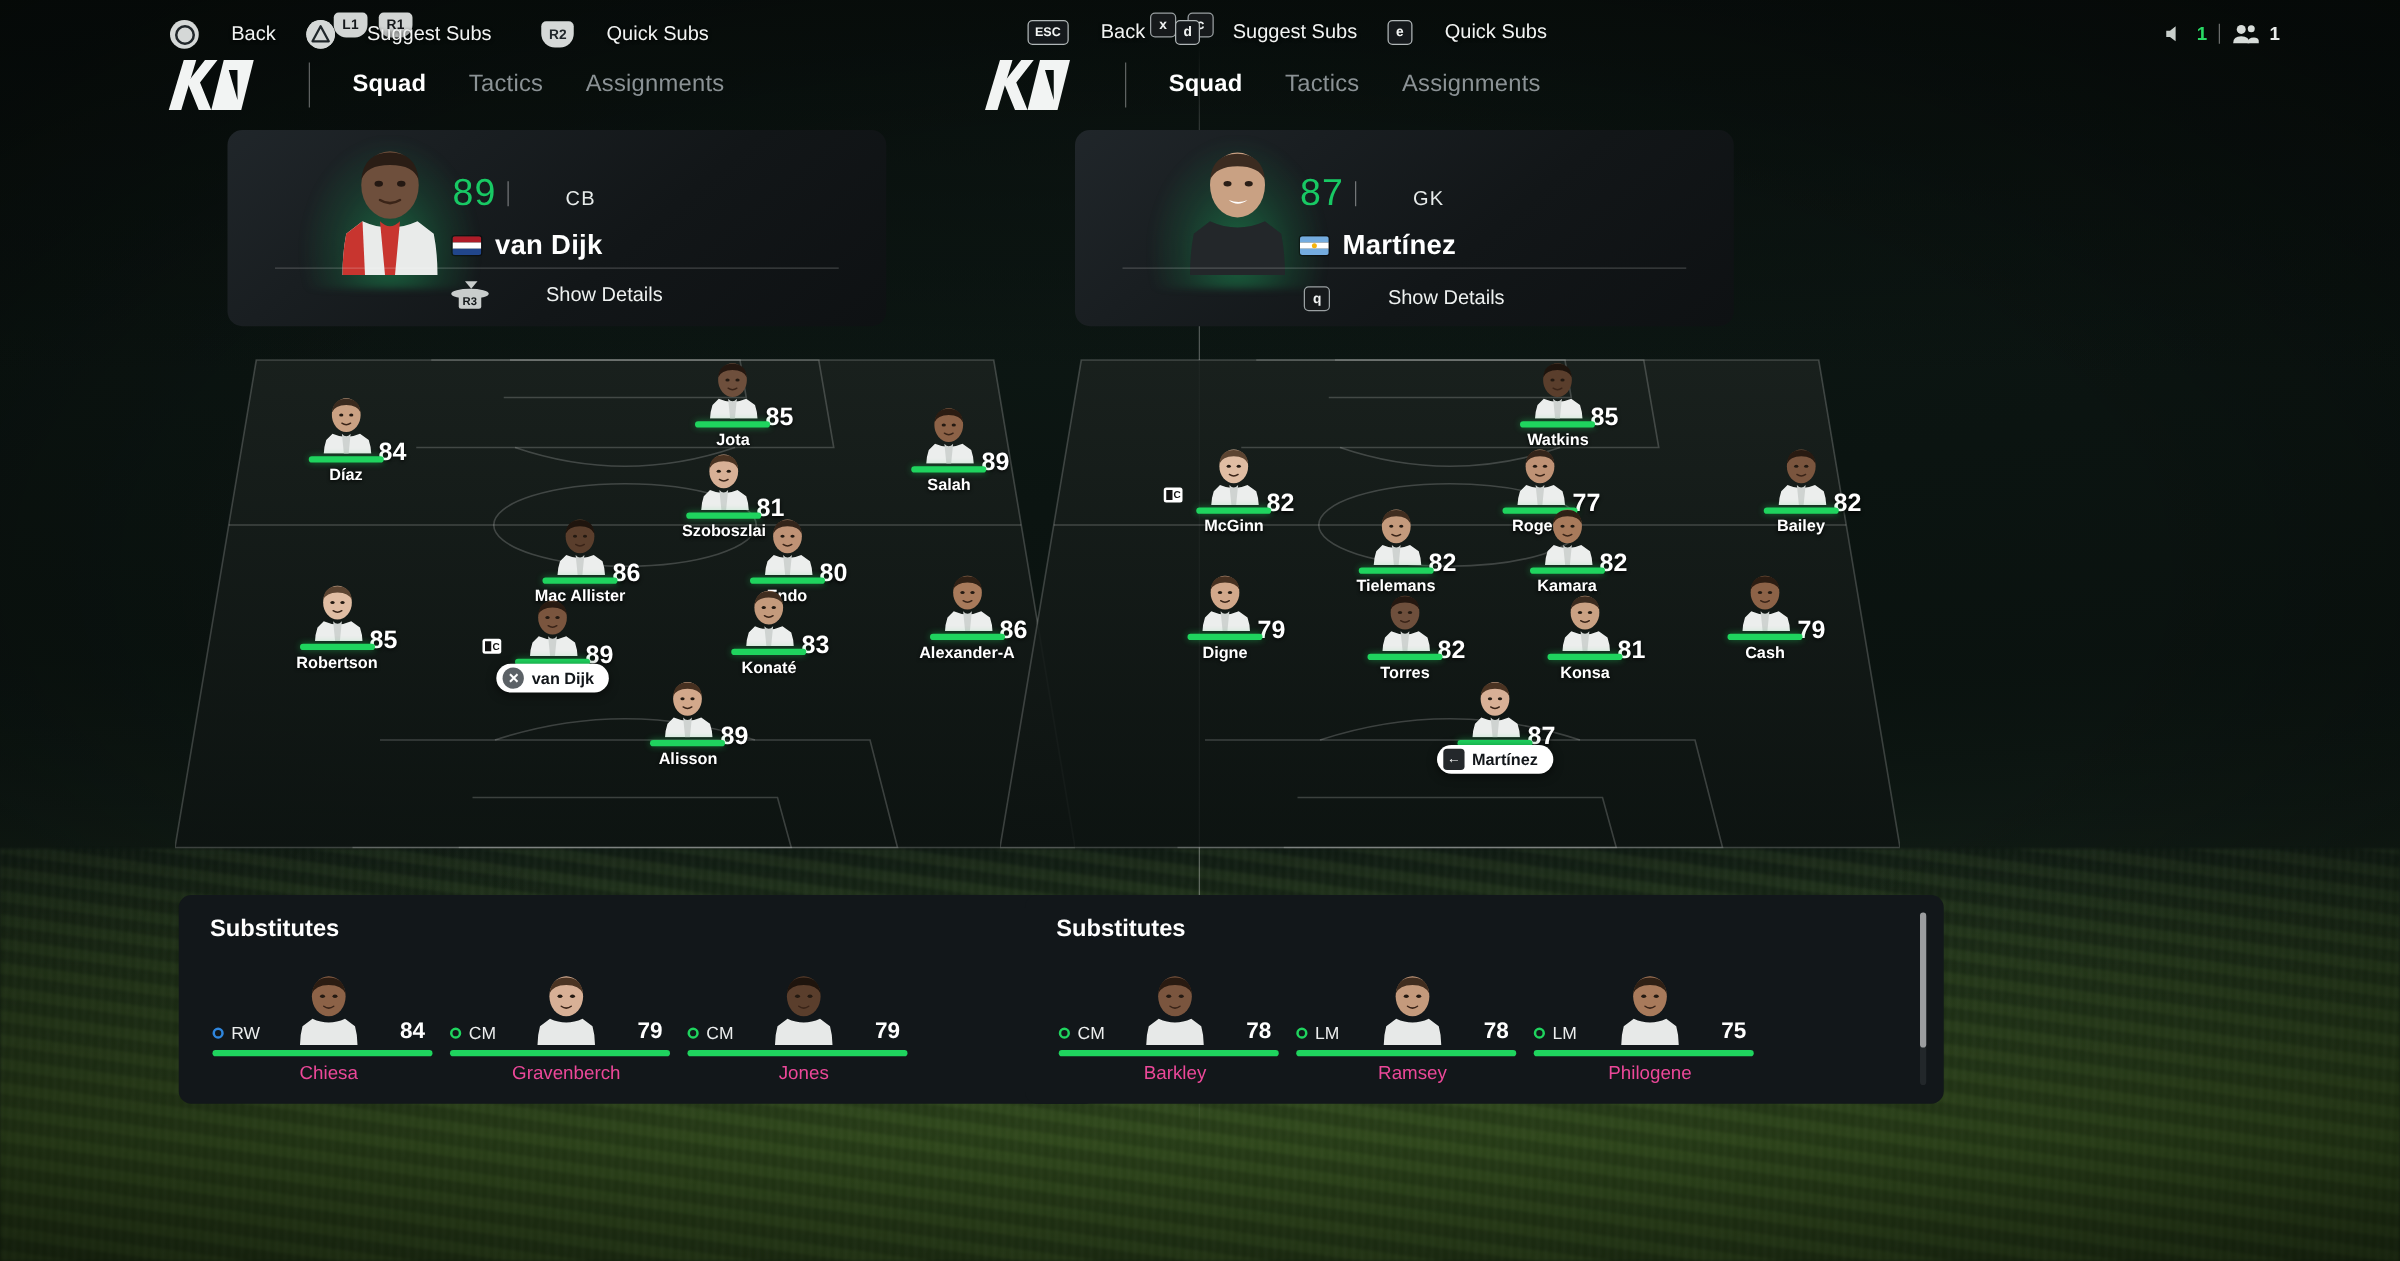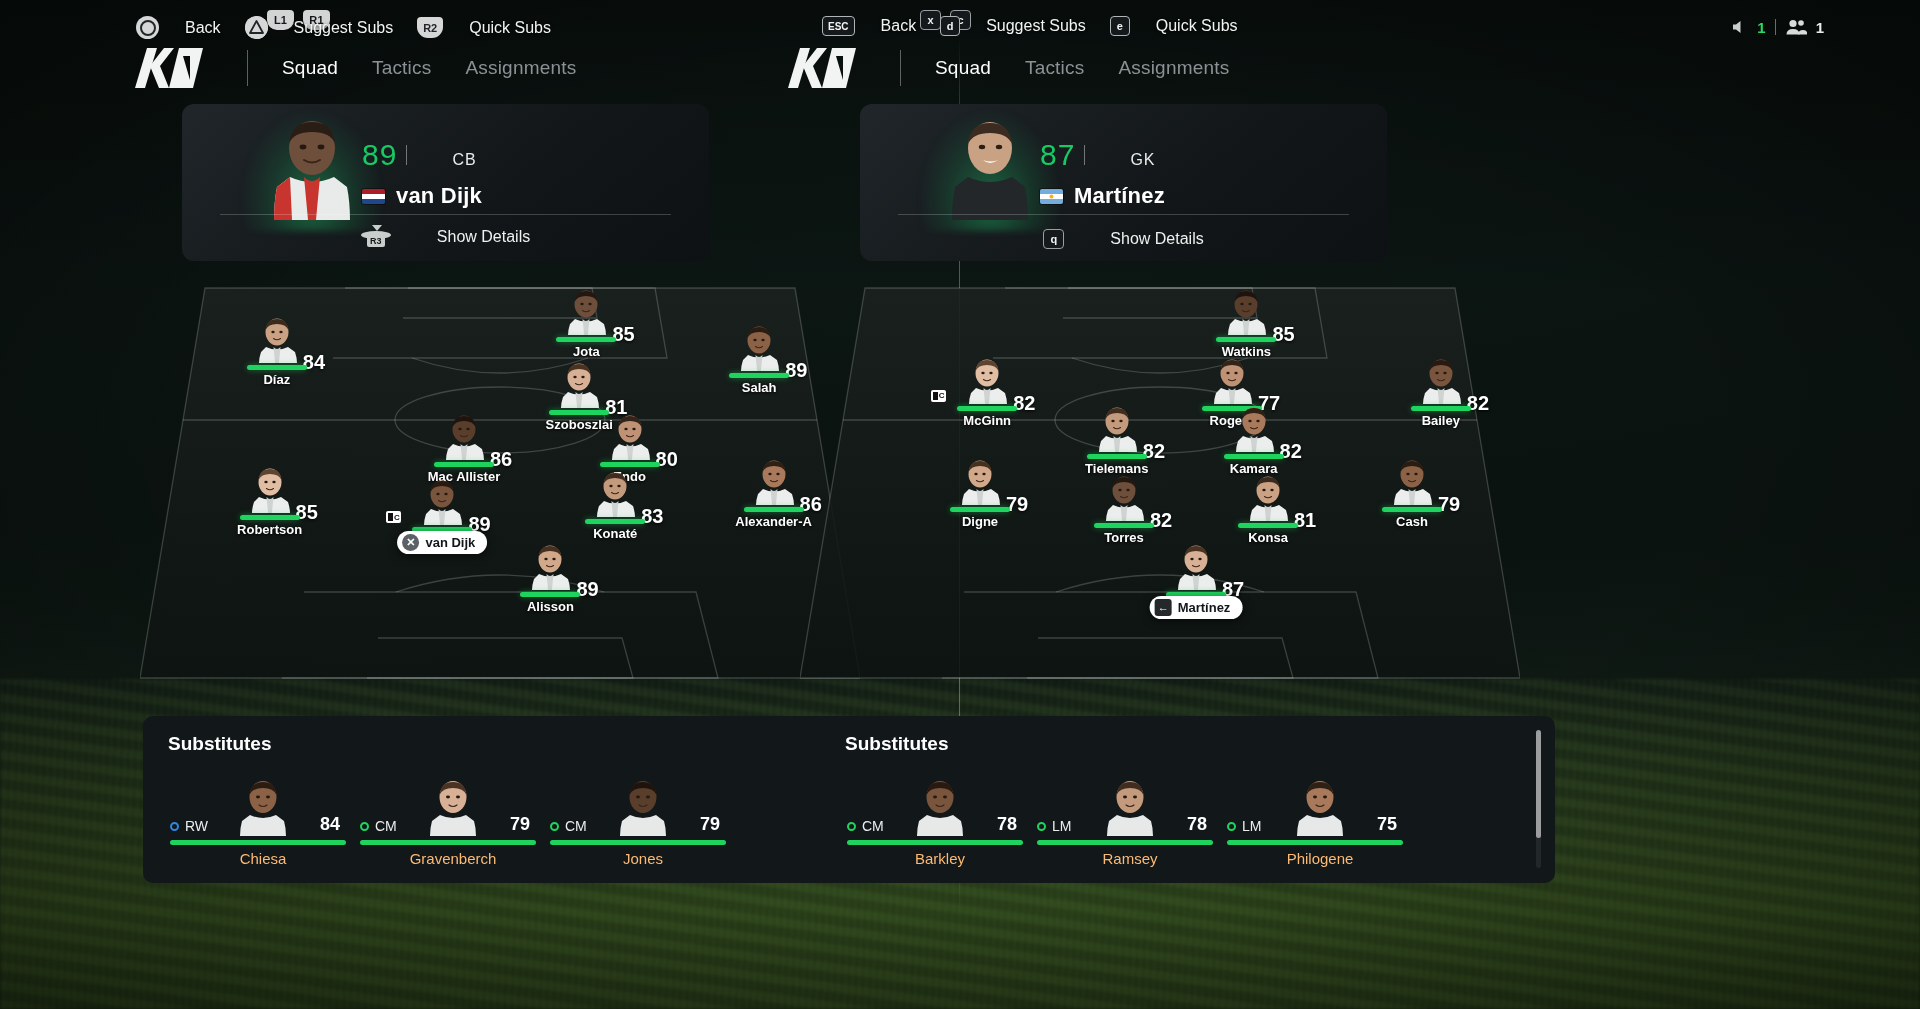--- a/index.html
+++ b/index.html
@@ -72,21 +72,21 @@
   }
 
   
   .header { position: absolute; top: 46px; display: flex; align-items: center; }
   .header.l { left: 133px; }
   .header.r { left: 786px; }
   .crest { width: 72px; height: 44px; display: block; }
   .hdr-sep { width: 1px; height: 36px; background: rgba(255,255,255,.35); margin: 0 34px 0 42px; }
   .tabs { display: flex; align-items: center; gap: 34px; }
   .tab { font-size: 19px; color: #8b9295; letter-spacing: .2px; }
-  .tab.active { color: #ffffff; font-weight: normal; }
+  .tab.active { color: #ffffff; font-weight: bold; }
 
   
   .detail-card {
     position: absolute; top: 104px; width: 527px; height: 157px;
     border-radius: 12px;
     background: linear-gradient(140deg, #20262a 0%, #191e21 28%, #121618 60%, #0e1113 100%);
     overflow: hidden;
   }
   .detail-card.l { left: 182px; }
   .detail-card.r { left: 860px; }
@@ -232,21 +232,21 @@
   .sub-rating {
     position: absolute; right: 18px; top: 36px;
     font-size: 18px; font-weight: bold; color: #fff;
   }
   .sub-bar {
     position: absolute; left: 2px; right: 12px; top: 62px; height: 5px;
     background: #1fd45e; border-radius: 3px;
   }
   .sub-name {
     position: absolute; left: 50%; transform: translateX(-50%); top: 72px;
-    font-size: 15px; color: #fdba74; white-space: nowrap;
+    font-size: 15px; color: #ec4899; white-space: nowrap;
   }
   .bb-group { position: absolute; top: 16px; display: flex; align-items: center; gap: 24px; }
   .bb-group.l { left: 136px; }
   .bb-group.r { left: 786px; padding-left: 36px; }
   .bb-item { display: flex; align-items: center; gap: 26px; }
   .bb-label { font-size: 16px; color: #f2f4f3; text-shadow: 0 1px 3px rgba(0,0,0,.85); }
 
   .ps-circle {
     width: 23px; height: 23px; border-radius: 50%;
     background: #d5d8d7; display: flex; align-items: center; justify-content: center;
@@ -266,21 +266,21 @@
     border-bottom-color: transparent;
     box-sizing: border-box;
     border-bottom: 11px solid #20262a;
     clip-path: polygon(50% 12%, 0% 100%, 100% 100%, 50% 12%, 50% 34%, 16% 92%, 84% 92%, 50% 34%);
   }
   .ps-trigger {
     min-width: 26px; height: 21px; padding: 0 5px;
     background: #d5d8d7; color: #20262a;
     border-radius: 4px 4px 11px 11px;
     font-size: 11px; font-weight: bold;
-    display: flex; align-items: center; justify-content: center;
+    display: flex; align-items: center; justify-content: center; margin-left: 16px;
   }
   .bb-kbd {
     min-width: 20px; height: 20px; padding: 0 5px;
     background: #15191c; color: #f3f5f4;
     border: 1px solid #b0b6b7; border-radius: 4px;
     font-size: 11px; font-weight: bold;
     display: flex; align-items: center; justify-content: center;
   }
   .bb-kbd.wide { min-width: 28px; font-size: 10px; }
 

